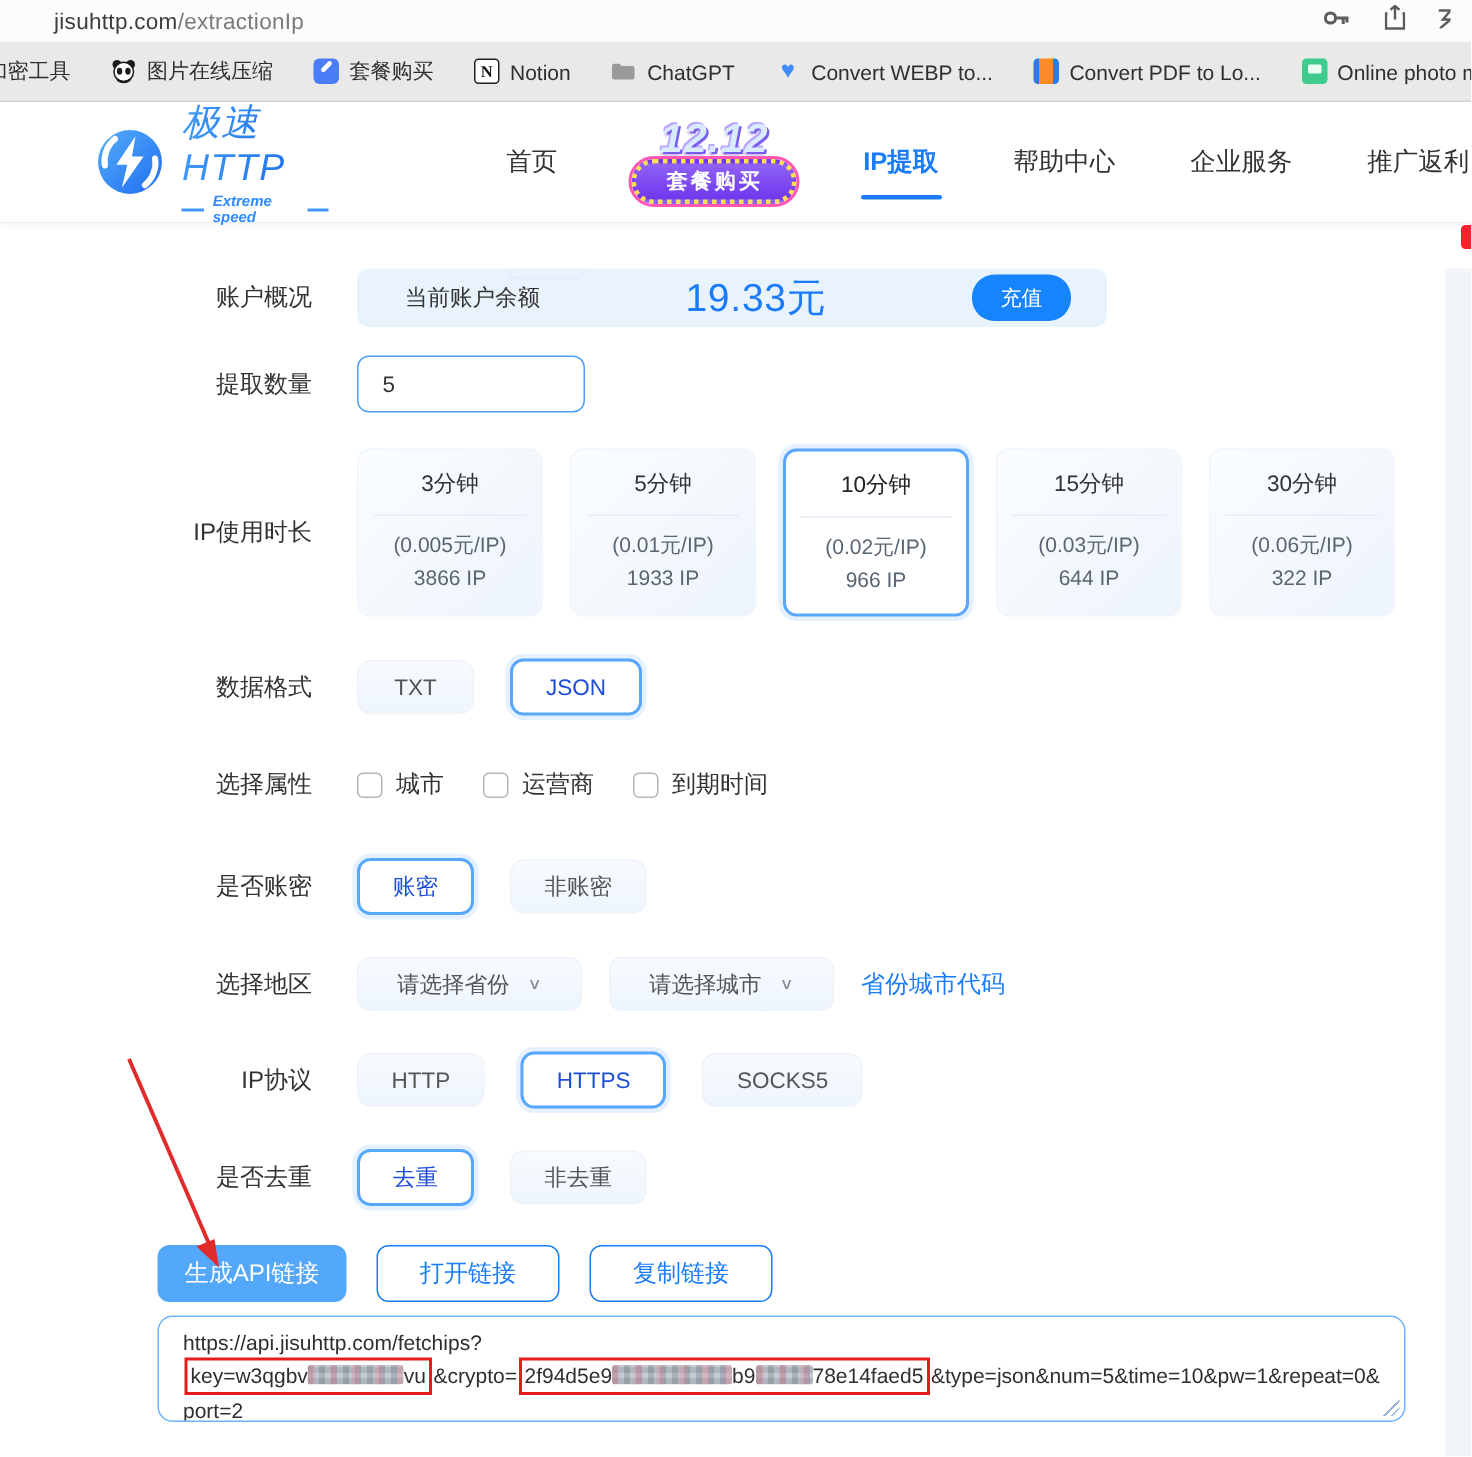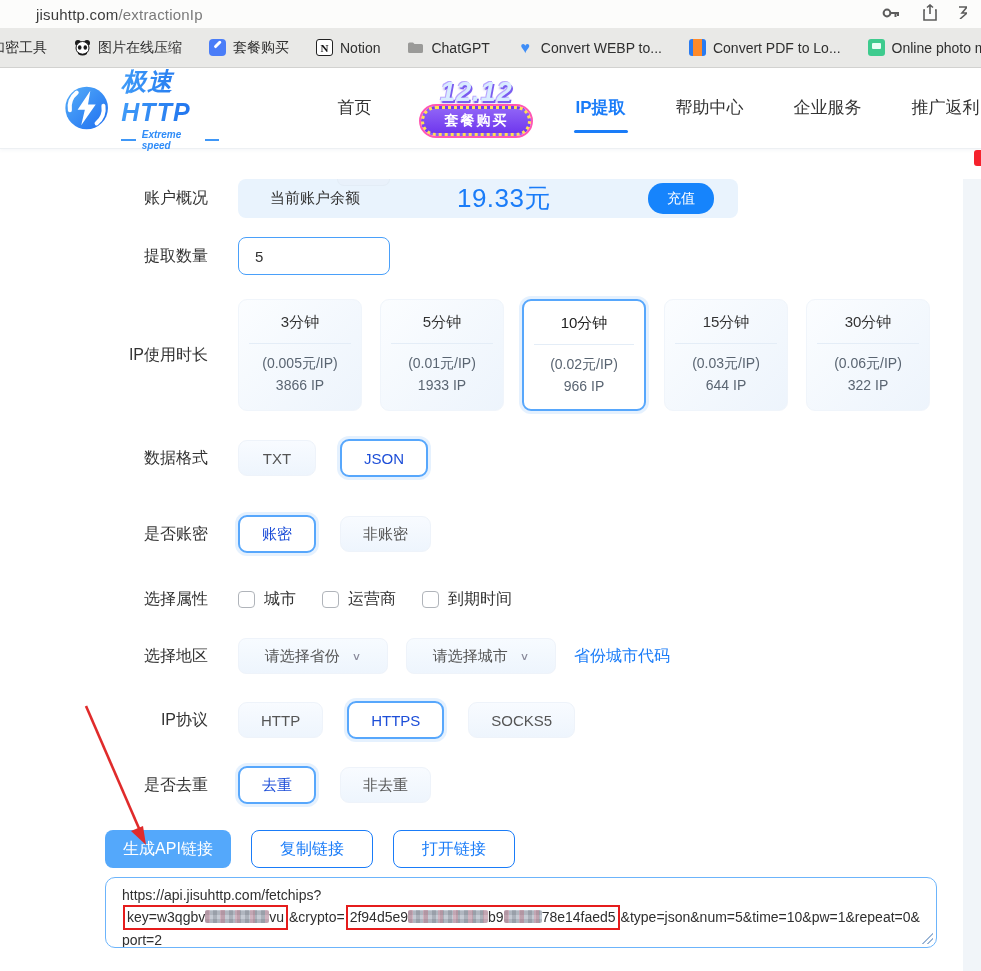--- a/index.html
+++ b/index.html
@@ -21,21 +21,21 @@
   .ic-pen::after { content:""; position:absolute; left:4px; top:4px; width:9px; height:2.5px; background:#fff; border-radius:2px; transform:rotate(-45deg); }
   .ic-notion { background:#fff; border:1.5px solid #222; border-radius:3px; font-size:11px; font-weight:bold; color:#111; font-family:"Liberation Serif",serif; }
   .ic-heart { color:#3f8ef7; font-size:16px; line-height:1; }
   .ic-pdf { border-radius:3px; background:linear-gradient(90deg,#2a7bf0 22%,#ff8a2a 22% 78%,#2a7bf0 78%); }
   .ic-photo { background:#3ecb8e; border-radius:3px; position:relative; }
   .ic-photo::after { content:""; position:absolute; left:4px; top:4px; width:9px; height:6px; background:#e9fff5; border-radius:1px; }
 
   
   .siteheader { position:relative; height:81px; background:#fff; display:flex; align-items:center; padding:0 0 0 64px; border-bottom:1px solid #edf0f3; box-shadow:0 2px 3px rgba(120,140,170,.06); }
   .logo { display:flex; align-items:center; gap:12px; }
-  .logo-text-main { font-size:25px; font-weight:bold; font-style:italic; color:#2b86f6; background:linear-gradient(90deg,#3f9bf8,#1566ea); -webkit-background-clip:text; background-clip:text; -webkit-text-fill-color:transparent; letter-spacing:1px; }
+  .logo-text-main { font-size:25px; font-weight:normal; font-style:italic; color:#2b86f6; background:linear-gradient(90deg,#3f9bf8,#1566ea); -webkit-background-clip:text; background-clip:text; -webkit-text-fill-color:transparent; letter-spacing:1px; }
   .logo-sub { display:flex; align-items:center; gap:6px; margin-top:2px; }
   .logo-sub .ln { width:18px; height:2px; background:#3f97f7; }
   .logo-sub .st { font-size:10px; font-weight:bold; font-style:italic; color:#2f8cf8; }
   .nav { display:flex; align-items:center; margin-left:118px; gap:0; }
   .nav-item { font-size:17px; color:#333; margin-right:50px; white-space:nowrap; position:relative; }
   .nav-item.active { color:#1a7cf8; font-weight:bold; }
   .nav-item.active::after { content:""; position:absolute; left:50%; transform:translateX(-50%); bottom:-14px; width:54px; height:3px; border-radius:2px; background:#1a7cf8; }
   .promo { width:110px; margin-right:44px; text-align:center; position:relative; }
   .promo-1212 { font-size:27px; font-weight:900; font-style:italic; color:#d9ecff; letter-spacing:1px; line-height:.9;
     text-shadow:1.5px 1.5px 0 #7a5cf0,-1px -1px 0 #b9a6ff,0 2px 2px rgba(90,60,200,.5); }
@@ -269,46 +269,46 @@
     </div>
 
     <div class="row mt-fmt">
       <div class="rlabel">数据格式</div>
       <div class="rbody">
         <span class="chip">TXT</span>
         <span class="chip selected">JSON</span>
       </div>
     </div>
 
-    <div class="row mt-auth">
-      <div class="rlabel">是否账密</div>
-      <div class="rbody">
-        <span class="chip selected">账密</span>
-        <span class="chip">非账密</span>
-      </div>
-    </div>
-
     <div class="row mt-attr">
       <div class="rlabel">选择属性</div>
       <div class="rbody">
         <span class="cb-item">
             <span class="cb-box"></span>
             <span>城市</span>
           </span>
         <span class="cb-item">
             <span class="cb-box"></span>
             <span>运营商</span>
           </span>
         <span class="cb-item">
             <span class="cb-box"></span>
             <span>到期时间</span>
           </span>
       </div>
     </div>
 
+    <div class="row mt-auth">
+      <div class="rlabel">是否账密</div>
+      <div class="rbody">
+        <span class="chip selected">账密</span>
+        <span class="chip">非账密</span>
+      </div>
+    </div>
+
     <div class="row mt-reg">
       <div class="rlabel">选择地区</div>
       <div class="rbody">
         <span class="dd">
             <span>请选择省份</span>
             <span class="chev">∨</span>
           </span>
         <span class="dd">
             <span>请选择城市</span>
             <span class="chev">∨</span>
@@ -329,22 +329,22 @@
     <div class="row mt-dedu">
       <div class="rlabel">是否去重</div>
       <div class="rbody">
         <span class="chip selected">去重</span>
         <span class="chip">非去重</span>
       </div>
     </div>
 
     <div class="actions mt-act">
       <button class="btn-primary">生成API链接</button>
+      <button class="btn-outline">打开链接</button>
       <button class="btn-outline">复制链接</button>
-      <button class="btn-outline">打开链接</button>
     </div>
 
     <div class="result">
       <div class="ln">https://api.jisuhttp.com/fetchips?</div>
       <div class="ln"><span class="redbox"><span>key=w3qgbv</span><span class="px px-key"></span><span>vu</span></span><span>&amp;crypto=</span><span class="redbox"><span>2f94d5e9</span><span class="px px-c1"></span><span>b9</span><span class="px px-c2"></span><span>78e14faed5</span></span><span>&amp;type=json&amp;num=5&amp;time=10&amp;pw=1&amp;repeat=0&amp;</span></div>
       <div class="ln">port=2</div>
       <div class="resize-handle"></div>
     </div>
   </div>
 

